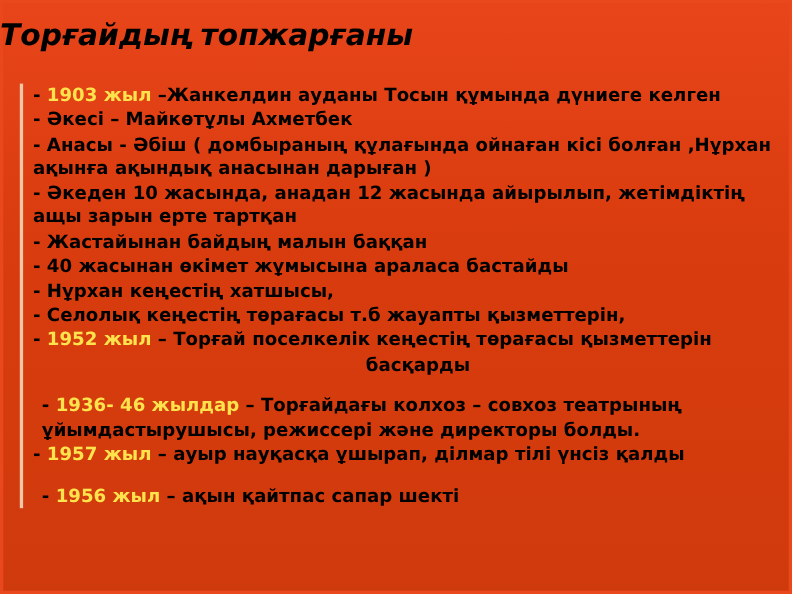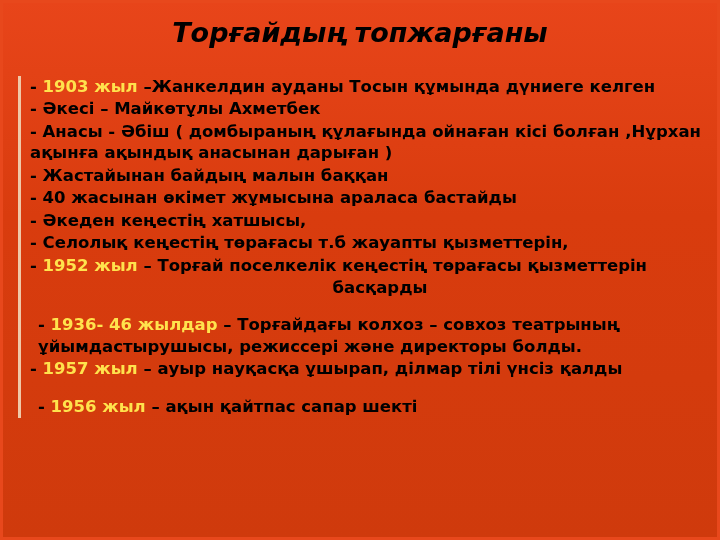--- a/index.html
+++ b/index.html
@@ -28,21 +28,20 @@
     position: absolute;
     left: 0; top: 0; right: 0; bottom: 0;
     border: 3px solid #e8481c;
     pointer-events: none;
   }
   .title {
     position: absolute;
     left: 0;
     right: 0;
     top: 18px;
-    text-align: center;
     font-family: "DejaVu Sans", sans-serif;
     font-weight: bold;
     font-style: italic;
     font-size: 27px;
     color: #000000;
     letter-spacing: 0px;
     line-height: 1.1;
   }
   .body-box {
     position: absolute;
@@ -78,23 +77,24 @@
 <body>
 
 <div id="slide">
 
   <div class="title">Торғайдың топжарғаны</div>
 
   <div class="body-box">
       <div class="line"><span>- </span><span class="hl">1903 жыл</span><span> –Жанкелдин ауданы Тосын құмында дүниеге келген</span></div>
       <div class="line"><span>- Әкесі – Майкөтұлы Ахметбек</span></div>
       <div class="line"><span>- Анасы - Әбіш ( домбыраның құлағында ойнаған кісі болған ,Нұрхан ақынға ақындық анасынан  дарыған )</span></div>
+      <div class="line"><span>- Әкеден 10 жасында, анадан 12 жасында айырылып, жетімдіктің ащы зарын ерте тартқан</span></div>
       <div class="line"><span>- Жастайынан байдың малын баққан</span></div>
       <div class="line"><span>- 40 жасынан өкімет жұмысына араласа бастайды</span></div>
-      <div class="line"><span>- Әкеден кеңестің хатшысы,</span></div>
+      <div class="line"><span>- Нұрхан кеңестің хатшысы,</span></div>
       <div class="line"><span>- Селолық кеңестің төрағасы т.б жауапты қызметтерін,</span></div>
       <div class="line"><span>- </span><span class="hl">1952 жыл</span><span> – Торғай поселкелік кеңестің төрағасы қызметтерін</span></div>
       <div class="line indent"><span>басқарды</span></div>
       <div class="line small-indent"><span> - </span><span class="hl">1936- 46 жылдар</span><span> – Торғайдағы колхоз – совхоз театрының ұйымдастырушысы, режиссері және директоры болды.</span></div>
       <div class="line"><span>- </span><span class="hl">1957 жыл</span><span> – ауыр науқасқа ұшырап, ділмар тілі үнсіз қалды</span></div>
       <div class="line small-indent"><span> - </span><span class="hl">1956 жыл</span><span> – ақын қайтпас сапар шекті</span></div>
     </div>
 
 </div>
 

